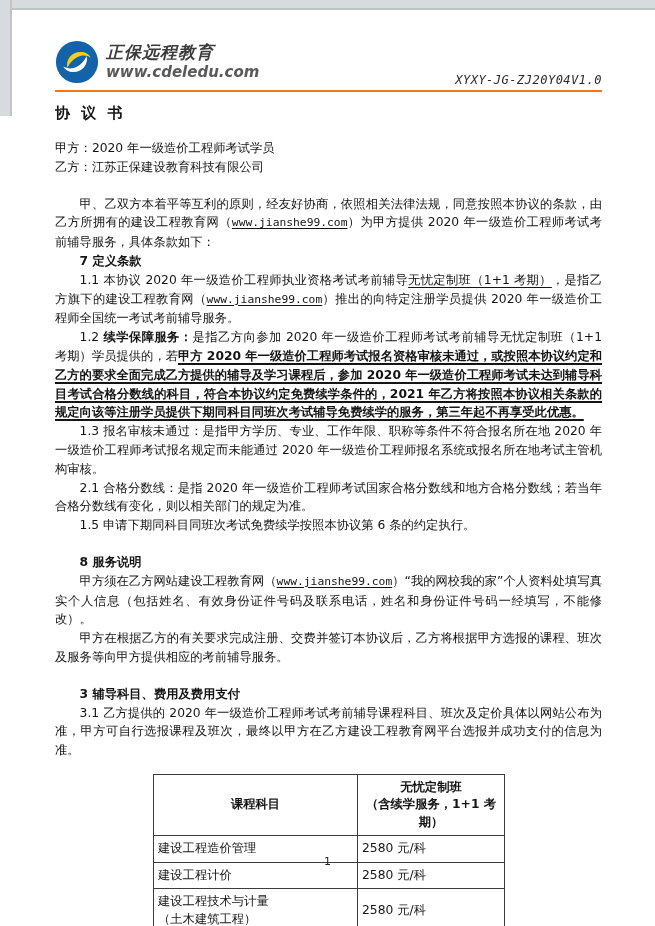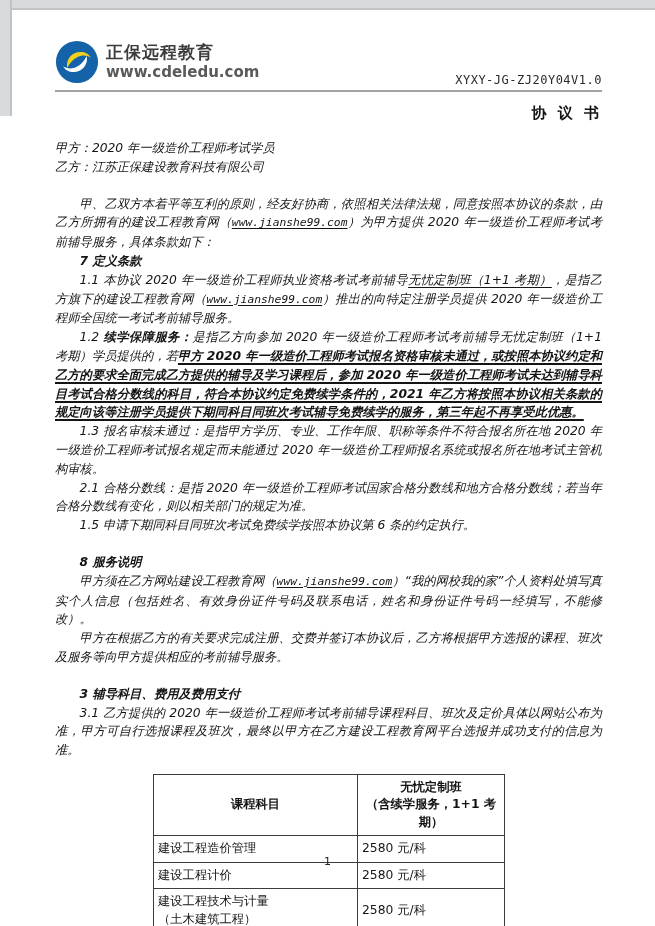--- a/index.html
+++ b/index.html
@@ -11,33 +11,33 @@
     color:#141414;
     overflow:hidden;
   }
   
   .scan-top{position:absolute;top:0;left:0;right:0;height:8px;background:#d8dbdd;border-bottom:2px solid #c0c4c7;}
   .scan-left{position:absolute;top:0;left:0;width:10px;height:116px;background:#d8dbdd;border-right:2px solid #c0c4c7;}
 
   .content{position:absolute;left:55px;right:53px;top:40px;}
 
   
-  .doc-header{position:relative;height:50px;border-bottom:2px solid #a3a3a3;}
+  .doc-header{position:relative;height:50px;border-bottom:2px solid #f97316;font-style:italic;}
   .logo{position:absolute;left:0;top:0;display:flex;align-items:center;}
   .logo-icon{width:44px;height:44px;display:block;}
   .logo-text{margin-left:7px;line-height:1.1;}
   .brand-name{font-size:17px;font-weight:bold;color:#3c3c3c;letter-spacing:1px;}
   .brand-url{font-size:15px;font-weight:bold;color:#5a5a5a;margin-top:2px;}
   .doc-number{position:absolute;right:0;bottom:3px;font-family:"DejaVu Sans Mono",monospace;font-size:12px;color:#2a2a2a;letter-spacing:0.5px;}
 
   
-  .doc-title{text-align:right;font-size:15px;font-weight:bold;letter-spacing:3px;margin:12px 0 16px 0;}
+  .doc-title{text-align:left;font-size:15px;font-weight:bold;letter-spacing:3px;margin:12px 0 16px 0;}
 
   
-  .doc-body{font-size:12.3px;line-height:18.8px;text-align:justify;font-style:italic;}
+  .doc-body{font-size:12.3px;line-height:18.8px;text-align:justify;}
   .para{margin:0;}
   .para.indent{text-indent:2em;}
   .para.gap{margin-top:18px;}
   .para.heading{font-weight:bold;}
   .seg-normal{}
   .seg-bold{font-weight:bold;}
   .seg-underline{text-decoration:underline;text-underline-offset:3px;}
   .seg-bold-underline{font-weight:bold;text-decoration:underline;text-underline-offset:3px;text-decoration-thickness:1.5px;}
   .seg-link{font-family:"DejaVu Sans Mono",monospace;font-size:11.3px;text-decoration:underline;text-underline-offset:2px;}
 

